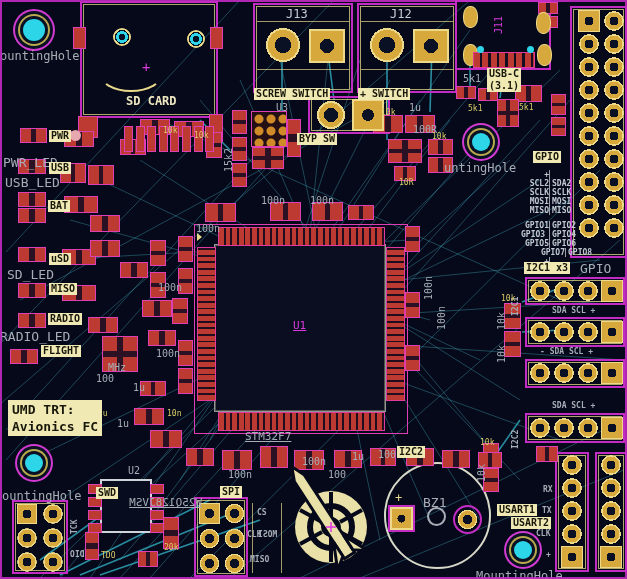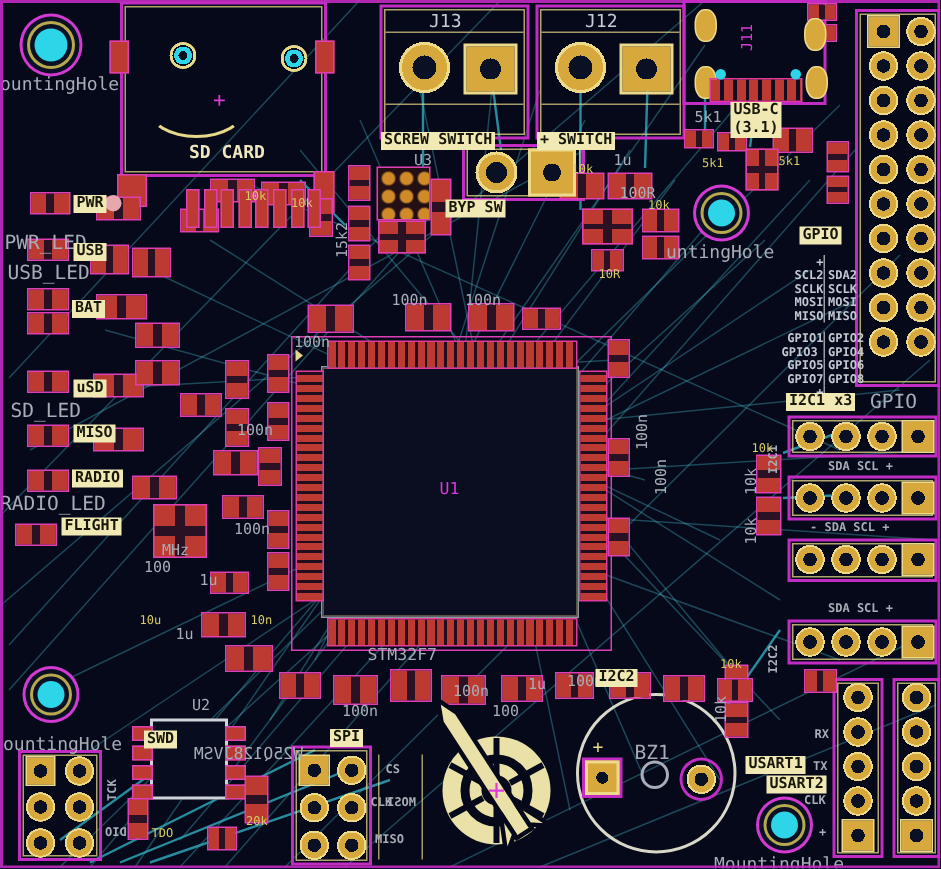--- a/index.html
+++ b/index.html
@@ -3,21 +3,21 @@
 <meta charset="utf-8">
 <style>
   html,body{margin:0;padding:0;background:#02040e;}
   #board{position:relative;width:627px;height:579px;background:#05091a;overflow:hidden;
          font-family:"DejaVu Sans Mono",monospace;color:#a7adb6;}
   #board .edge{position:absolute;inset:0;border:2px solid rgba(195,44,195,.9);pointer-events:none;z-index:50;}
   svg.net{position:absolute;left:0;top:0;z-index:1;pointer-events:none;}
   .abs{position:absolute;}
   
   .silk{position:absolute;color:#a7adb6;font-size:12px;line-height:1;white-space:nowrap;z-index:12;}
-  .silk.s10{font-size:10px;} .silk.s8{font-size:8px;font-weight:bold;} .silk.s11{font-size:11px;}
+  .silk.s10{font-size:10px;} .silk.s8{font-size:8px;font-weight:bold;} .silk.s11{font-size:11px;text-decoration:underline;}
   .silk.mag{color:#d93ad9;} .silk.bright{color:#c6ccd4;}
   .rot{transform:rotate(-90deg);transform-origin:0 0;}
   .flip{transform:scaleX(-1);}
   
   .lbl{position:absolute;background:#f1e9b4;color:#17170a;font-weight:bold;font-size:10px;
        line-height:12px;padding:0 2px;white-space:nowrap;z-index:20;}
   .lbl.big{font-size:13px;line-height:17px;padding:1px 4px;}
   
   .val{position:absolute;color:#d8cb66;font-size:8px;line-height:1;white-space:nowrap;z-index:13;}
   .val.g{color:#a7adb6;font-size:10px;}
@@ -180,21 +180,21 @@
         <span style="width: 30px; border-left: 1px solid rgb(154, 160, 168); padding-left: 2px;">GPIO2</span>
       </div>
       <div style="display: flex; font-size: 8px; font-weight: bold; color: rgb(195, 201, 210); line-height: 9px;">
         <span style="width: 28px; text-align: left;">GPIO3</span>
         <span style="width: 30px; border-left: 1px solid rgb(154, 160, 168); padding-left: 2px;">GPIO4</span>
       </div>
       <div style="display: flex; font-size: 8px; font-weight: bold; color: rgb(195, 201, 210); line-height: 9px;">
         <span style="width: 28px; text-align: right;">GPIO5</span>
         <span style="width: 30px; border-left: 1px solid rgb(154, 160, 168); padding-left: 2px;">GPIO6</span>
       </div>
-      <div style="display: flex; font-size: 8px; font-weight: bold; color: rgb(195, 201, 210); line-height: 9px;">
+      <div style="display: flex; font-size: 8px; font-weight: bold; color: rgb(195, 201, 210); line-height: 9px; margin-left: 16px;">
         <span style="width: 28px; text-align: right;">GPIO7</span>
         <span style="width: 30px; border-left: 1px solid rgb(154, 160, 168); padding-left: 2px;">GPIO8</span>
       </div>
       <div style="display: flex; font-size: 8px; font-weight: bold; color: rgb(195, 201, 210); line-height: 9px;">
         <span style="width: 28px; text-align: right;">+</span>
         <span style="width: 30px; border-left: 1px solid rgb(154, 160, 168); padding-left: 2px;"></span>
       </div>
     </div>
   <div class="silk" style="left:580px;top:262px;font-size:13px">GPIO</div>
 
@@ -275,20 +275,24 @@
   <div class="abs" style="left:194px;top:224px;width:212px;height:208px;border:1px solid #de3fb4;z-index:8"></div>
   <div class="abs" style="left:214px;top:244px;width:172px;height:168px;background:#0a0e20;border:1px solid #8f96a0;box-shadow:inset 0 0 0 1px rgba(230,215,140,.35);box-sizing:border-box;z-index:9"></div>
   <div class="abs" style="left:218px;top:227px;width:165px;height:17px;border:1px solid #e23a9c;z-index:10;background:repeating-linear-gradient(90deg,#bc3a31 0 4.7px,#200d1e 4.7px 6.6px)"></div>
   <div class="abs" style="left:218px;top:412px;width:165px;height:17px;border:1px solid #e23a9c;z-index:10;background:repeating-linear-gradient(90deg,#bc3a31 0 4.7px,#200d1e 4.7px 6.6px)"></div>
   <div class="abs" style="left:197px;top:247px;width:17px;height:152px;border:1px solid #e23a9c;z-index:10;background:repeating-linear-gradient(0deg,#bc3a31 0 4.7px,#200d1e 4.7px 6.6px)"></div>
   <div class="abs" style="left:386px;top:247px;width:17px;height:152px;border:1px solid #e23a9c;z-index:10;background:repeating-linear-gradient(0deg,#bc3a31 0 4.7px,#200d1e 4.7px 6.6px)"></div>
   <div class="abs" style="left:197px;top:233px;width:0;height:0;border-left:5px solid #e8d98a;border-top:4px solid rgba(0,0,0,0);border-bottom:4px solid rgba(0,0,0,0);z-index:11"></div>
   <div class="silk mag s11" style="left:293px;top:320px;z-index:11">U1</div>
   <div class="silk s11" style="left:245px;top:431px;z-index:9">STM32F7</div>
 
+  <div class="lbl big" style="left:8px;top:400px">
+      <div>UMD TRT:</div>
+      <div>Avionics FC</div>
+    </div>
 
   <div id="gen">
       <div class="part h" style="left: 20px; top: 128px; width: 27px; height: 15px;"></div>
       <div class="part h" style="left: 64px; top: 131px; width: 30px; height: 16px;"></div>
       <div class="part h" style="left: 18px; top: 159px; width: 28px; height: 15px;"></div>
       <div class="part h" style="left: 60px; top: 163px; width: 26px; height: 20px;"></div>
       <div class="part h" style="left: 88px; top: 165px; width: 26px; height: 20px;"></div>
       <div class="part h" style="left: 18px; top: 192px; width: 28px; height: 15px;"></div>
       <div class="part h" style="left: 18px; top: 208px; width: 28px; height: 15px;"></div>
       <div class="part h" style="left: 64px; top: 196px; width: 34px; height: 17px;"></div>

